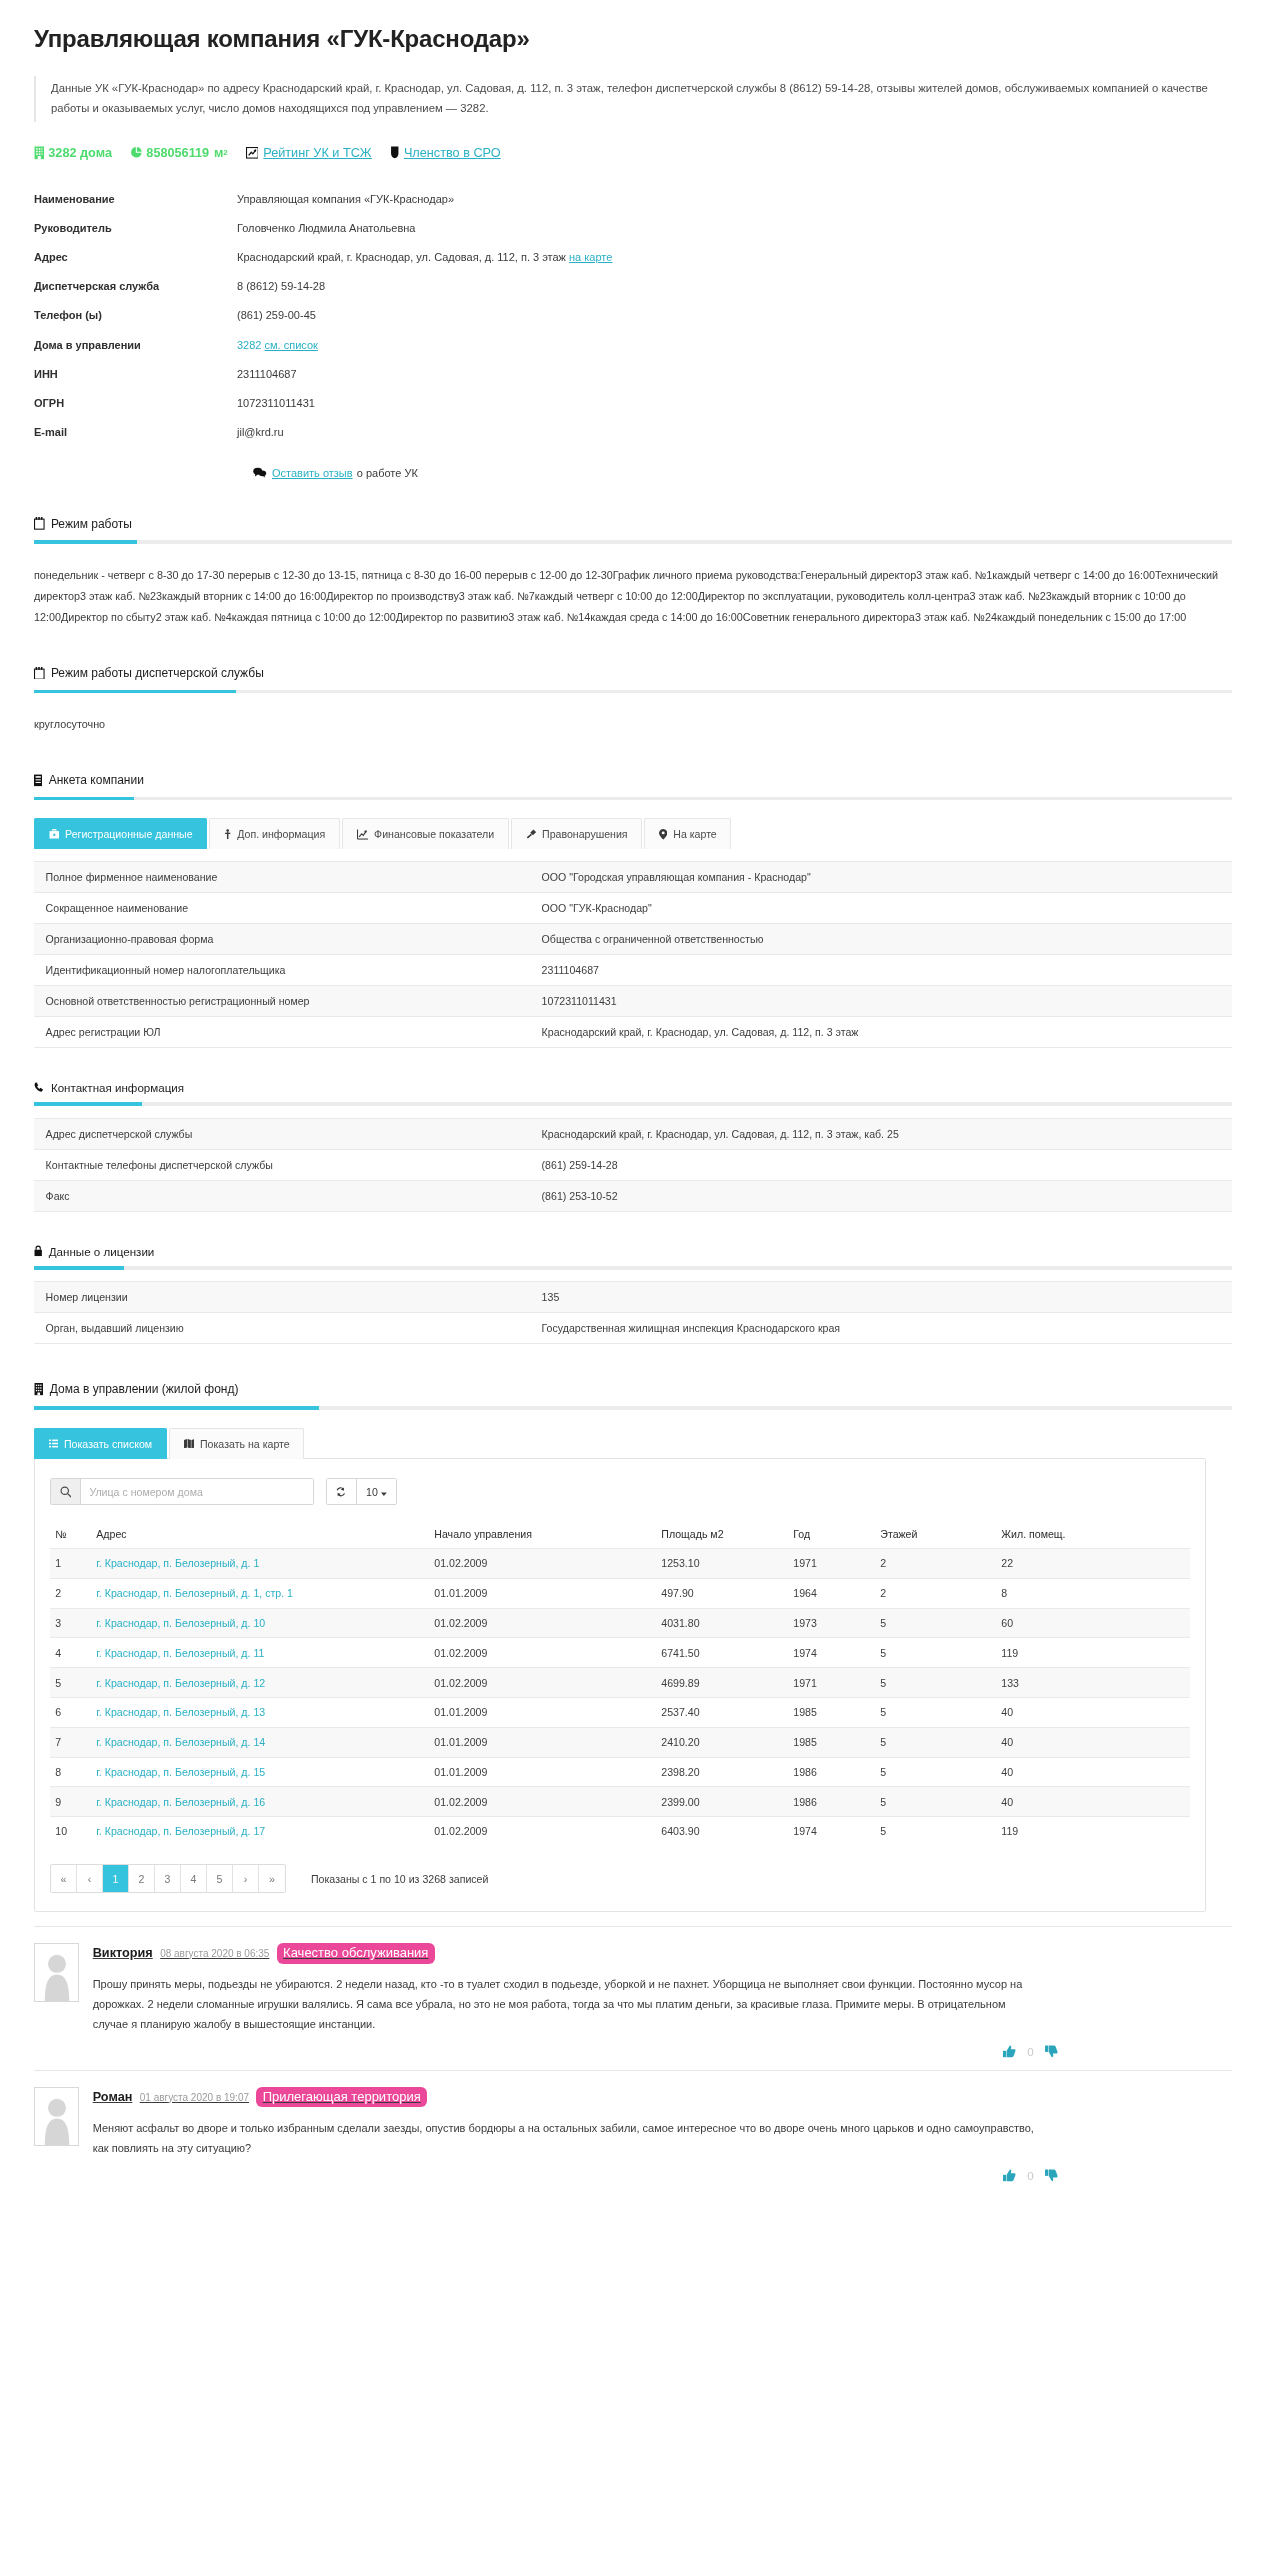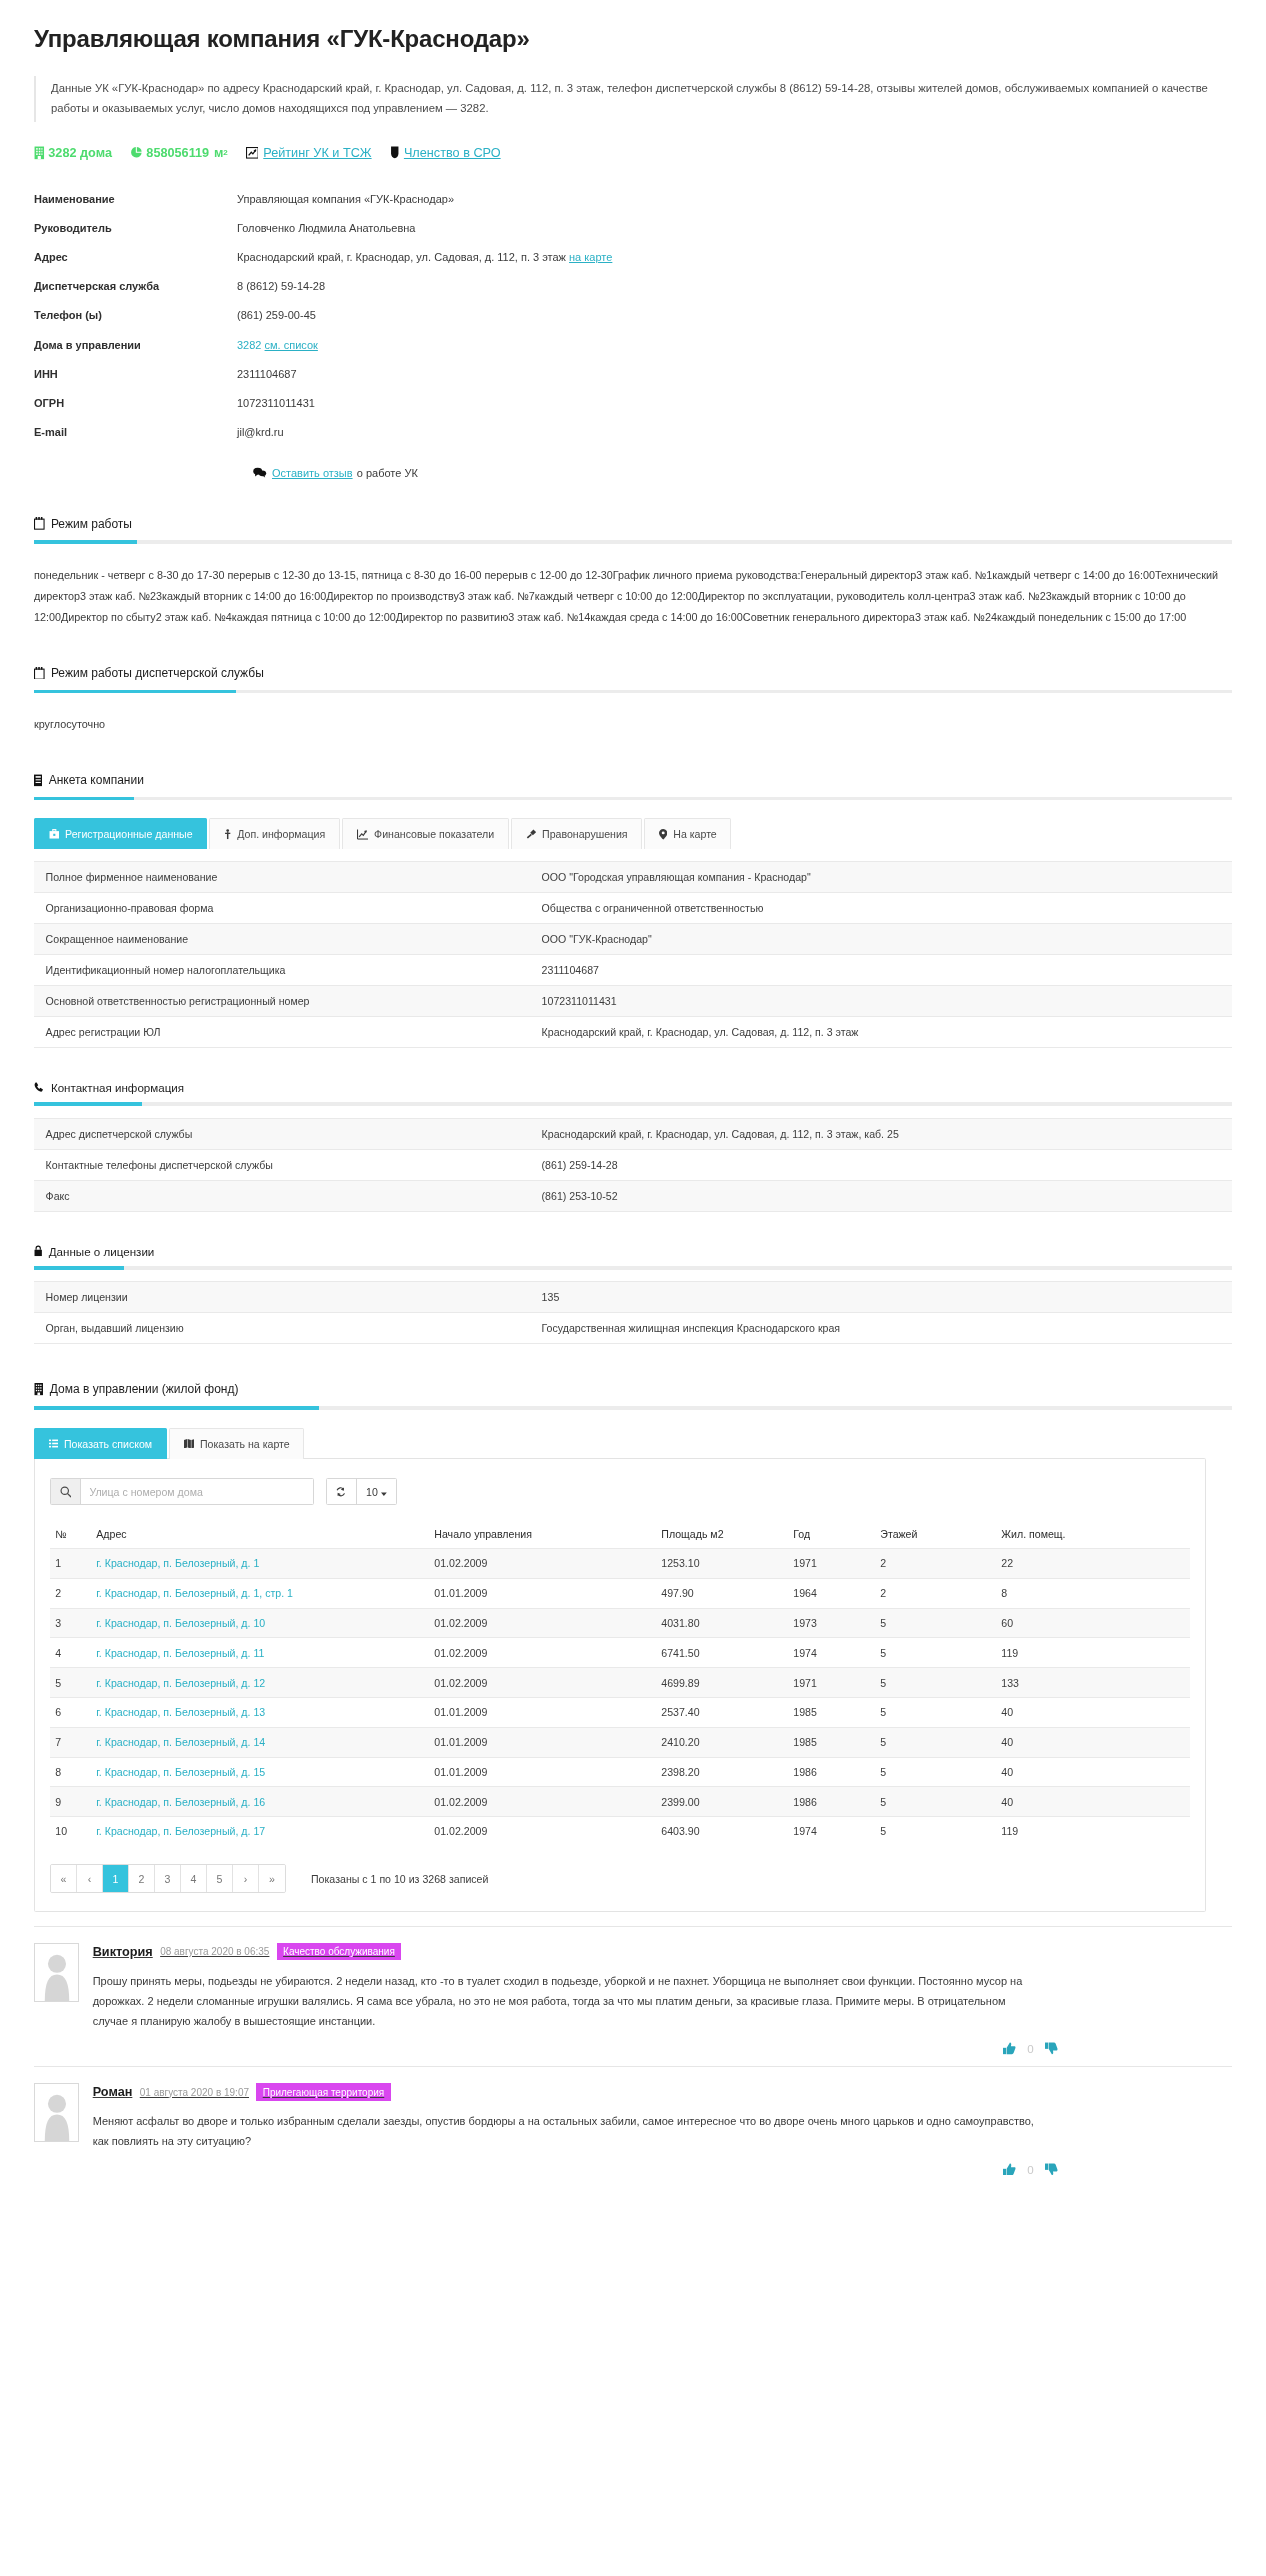--- a/index.html
+++ b/index.html
@@ -172,22 +172,22 @@
   .avatar {
     width:45px; height:59px; flex:0 0 45px;
     border:0.5px solid #d9d9d9; background:#fff;
     display:flex; align-items:flex-end; justify-content:center; overflow:hidden;
   }
   .review-body { flex:1; }
   .review-head { display:flex; align-items:center; gap:7.4px; flex-wrap:wrap;text-decoration:underline; }
   .r-author { font-size:12.7px; font-weight:700; color:#1d1d1d; }
   .r-date { font-size:10px; color:#9b9b9b; }
   .r-tag {
-    background:#d946ef; color:#fff; font-size:10px;
-    padding:3.2px 6.3px; border-radius:0; line-height:1.1;
+    background:#ec4899; color:#fff; font-size:13px;
+    padding:3.2px 6.3px; border-radius:6px; line-height:1.1;
   }
   .r-text { margin-top:11.6px; font-size:11px; line-height:1.8; color:#3a3a3a; max-width:950px; }
   .votes { display:flex; align-items:center; justify-content:flex-end; gap:11.6px; margin-top:10.6px; padding-right:174px; }
   .vote-count { font-size:11.6px; color:#c9c9c9; }
   .vote-btn { cursor:pointer; display:inline-flex; }
 </style>
 </head>
 <body>
 
 <div class="page">
@@ -425,26 +425,26 @@
     </div>
 
     <div class="kv-wrap">
       <table class="kv">
         <tbody>
           <tr>
             <td class="k">Полное фирменное наименование</td>
             <td class="v">ООО "Городская управляющая компания - Краснодар"</td>
           </tr>
           <tr>
+            <td class="k">Сокращенное наименование</td>
+            <td class="v">ООО "ГУК-Краснодар"</td>
+          </tr>
+          <tr>
             <td class="k">Организационно-правовая форма</td>
             <td class="v">Общества с ограниченной ответственностью</td>
-          </tr>
-          <tr>
-            <td class="k">Сокращенное наименование</td>
-            <td class="v">ООО "ГУК-Краснодар"</td>
           </tr>
           <tr>
             <td class="k">Идентификационный номер налогоплательщика</td>
             <td class="v">2311104687</td>
           </tr>
           <tr>
             <td class="k">Основной ответственностью регистрационный номер</td>
             <td class="v">1072311011431</td>
           </tr>
           <tr>

